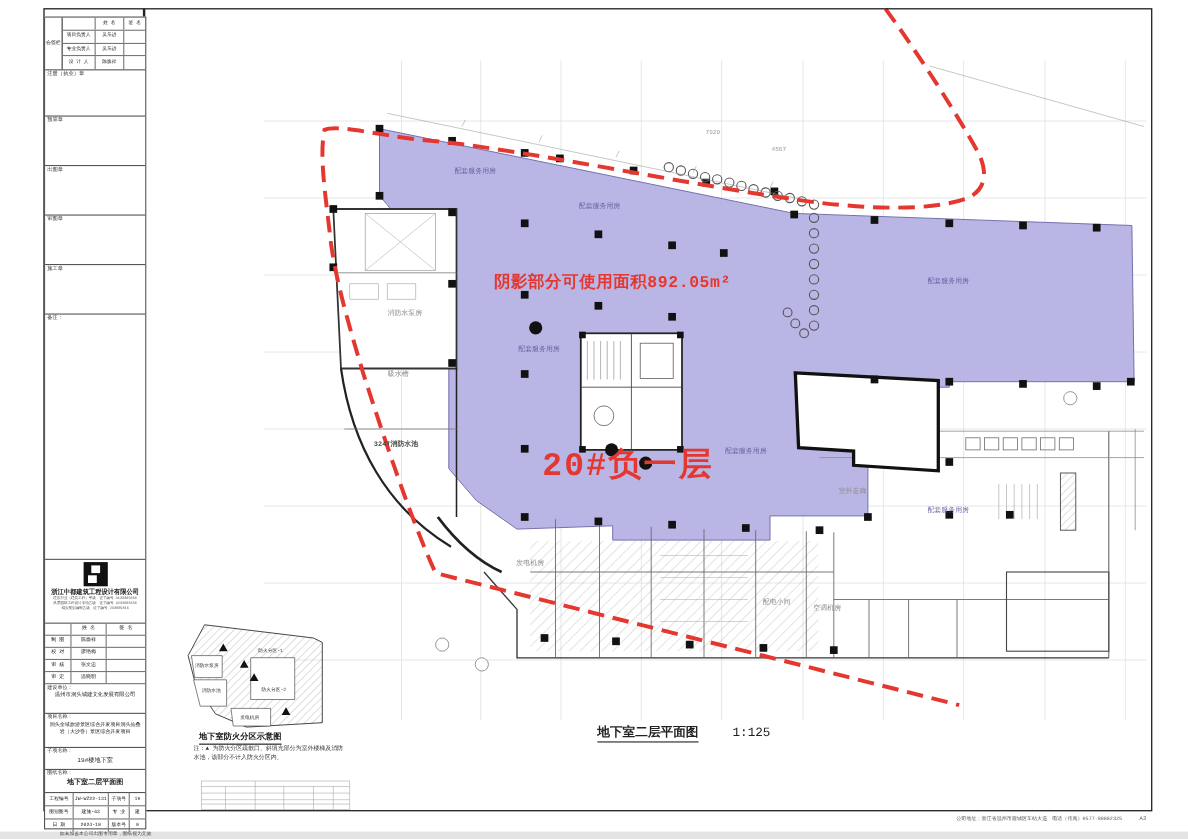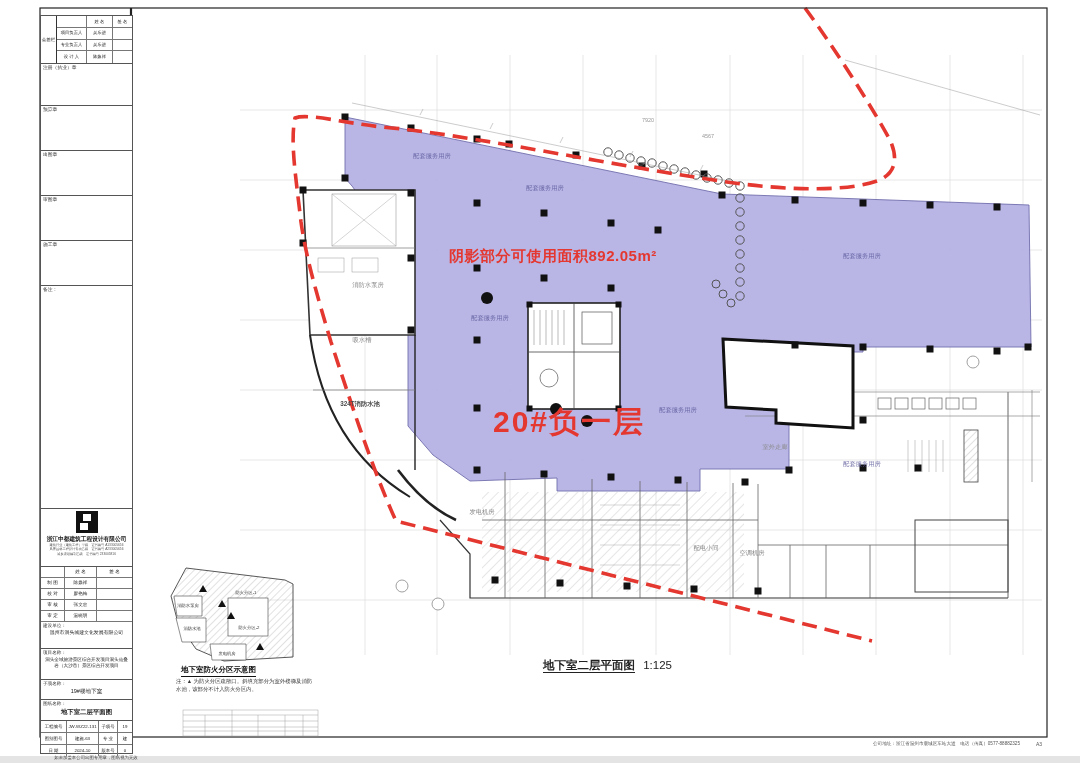--- a/index.html
+++ b/index.html
@@ -1,18 +1,18 @@
 <!DOCTYPE html>
 <html><head>
 <meta charset="utf-8">
 <style>
   html,body{margin:0;padding:0;background:#fff;}
   body{width:1080px;height:763px;position:relative;overflow:hidden;
        font-family:"Liberation Sans","DejaVu Sans",sans-serif;color:#222;}
-  .abs{position:absolute;}
+  .abs{position:absolute;font-family:Liberation Mono, monospace;}
   svg{position:absolute;left:0;top:0;}
   
   .tblock{left:40px;top:15px;width:91px;height:737px;border:1px solid #555;
           background:#fff;font-size:5px;line-height:1.25;}
   .tb-row{display:grid;border-bottom:1px solid #777;}
   .tb-cell{border-right:1px solid #777;padding:1px 1px;white-space:nowrap;overflow:hidden;
            display:flex;align-items:center;justify-content:center;text-align:center;}
   .tb-cell:last-child{border-right:none;}
   .signgrid{display:grid;grid-template-columns:16px 1fr;height:47px;border-bottom:1px solid #555;}
   .signlabel{border-right:1.5px solid #333;display:flex;align-items:center;justify-content:center;
@@ -33,21 +33,21 @@
   .fieldsec .fval{font-size:5.6px;text-align:center;margin-top:1px;}
   .infotable .tb-row{grid-template-columns:26px 32px 19px 1fr;height:11px;font-size:4.4px;}
   .stampnote{left:42px;top:755px;width:108px;font-size:4.4px;color:#444;text-align:center;}
   
   .red-note{left:449px;top:247px;color:#e4372f;font-size:15px;font-weight:bold;
             letter-spacing:.5px;white-space:nowrap;}
   .red-floor{left:493px;top:402px;color:#e4372f;font-size:30px;font-weight:bold;
              letter-spacing:2px;white-space:nowrap;}
   .plan-caption{left:543px;top:658px;font-size:11.5px;color:#222;white-space:nowrap;}
   .plan-caption .cap-name{border-bottom:1.4px solid #222;padding-bottom:1px;font-weight:bold;}
-  .plan-caption .cap-scale{margin-left:5px;}
+  .plan-caption .cap-scale{margin-left:24px;}
   .lbl{position:absolute;transform:translate(-50%,-50%);font-size:6.3px;white-space:nowrap;}
   .lp{color:rgba(88,86,150,.85);}
   .lg{color:#8a8a8a;}
   .ld{color:#4a4a4a;font-weight:bold;}
   .kp{font-size:4.3px;color:#333;text-shadow:0 0 2px #fff,0 0 2px #fff;}
   .dim{font-size:5.5px;color:#999;}
   .kp-caption{left:181px;top:665px;font-size:7.5px;font-weight:bold;color:#111;
               border-bottom:1px solid #111;padding-bottom:1px;white-space:nowrap;}
   .kp-note{left:176px;top:678px;width:140px;font-size:5.4px;color:#333;line-height:1.45;}
   .footer-addr{left:560px;top:741px;width:460px;font-size:4.6px;color:#555;text-align:right;white-space:nowrap;}

